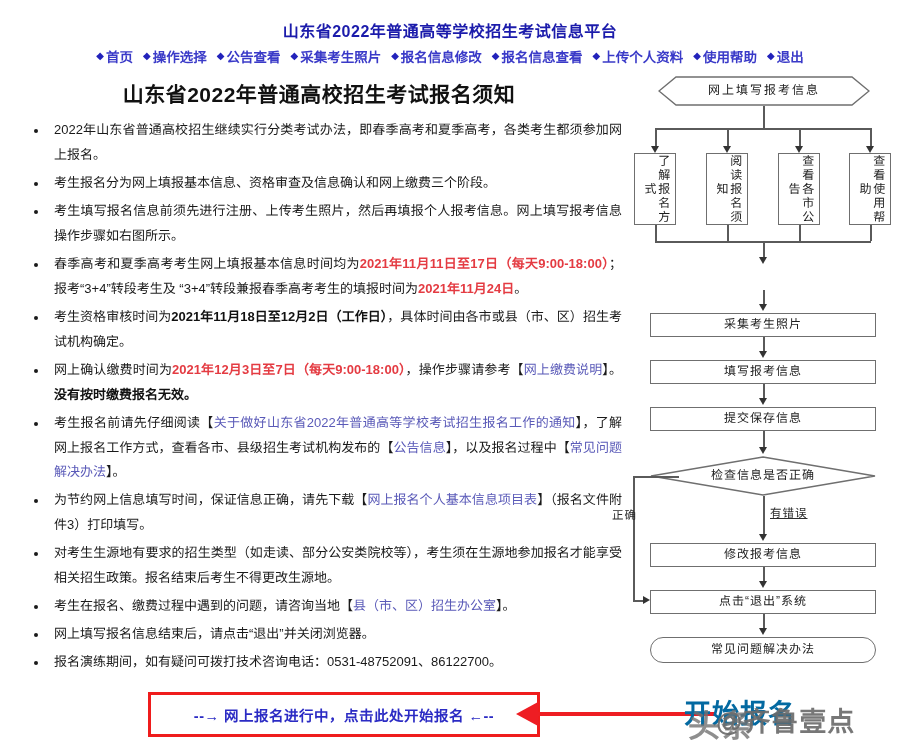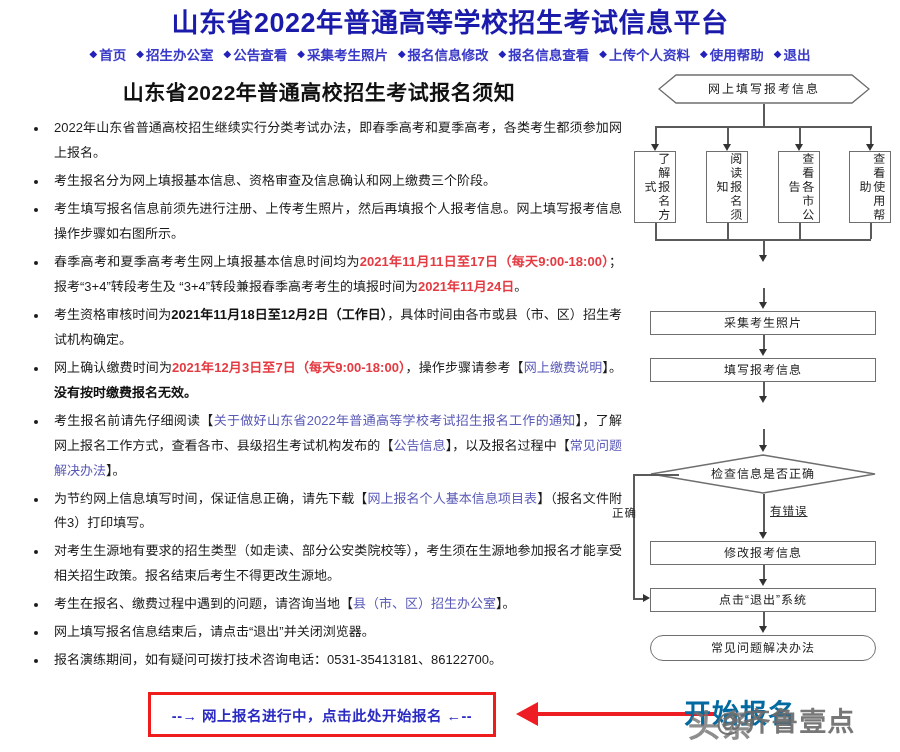--- a/index.html
+++ b/index.html
@@ -15,23 +15,23 @@
     position: relative;
     width: 900px; height: 752px;
     background: #fff;
   }
 
   
   .site-title {
     text-align: center;
     color: #1b1bab;
     font-weight: bold;
-    font-size: 27px;
+    font-size: 16px;
     letter-spacing: 0.5px;
-    padding-top: 9px;
+    padding-top: 23px;
     line-height: 1.1;
     white-space: nowrap;
   }
   .navbar {
     display: flex;
     justify-content: center;
     align-items: center;
     gap: 0px;
     margin-top: 10px;
     white-space: nowrap;
@@ -171,21 +171,21 @@
   
   .cta-row {
     position: absolute;
     left: 0; top: 690px;
     width: 900px;
     height: 62px;
   }
   .cta-box {
     position: absolute;
     left: 148px; top: 2px;
-    width: 348px; height: 45px;
+    width: 392px; height: 45px;
     border: 3px solid #ef1c1c;
     background: #fff;
     display: flex;
     align-items: center;
     justify-content: center;
     cursor: pointer;
   }
   .cta-text {
     color: #2b2bc4;
     font-weight: bold;
@@ -244,21 +244,21 @@
 
   <div class="site-title">山东省2022年普通高等学校招生考试信息平台</div>
 
   <div class="navbar" id="navbar">
       <span class="nav-item">
         <span class="nav-diamond">◆</span>
         <span>首页</span>
       </span>
       <span class="nav-item">
         <span class="nav-diamond">◆</span>
-        <span>招生办公室</span>
+        <span>操作选择</span>
       </span>
       <span class="nav-item">
         <span class="nav-diamond">◆</span>
         <span>公告查看</span>
       </span>
       <span class="nav-item">
         <span class="nav-diamond">◆</span>
         <span>采集考生照片</span>
       </span>
       <span class="nav-item">
@@ -292,21 +292,21 @@
           <li><span>考生报名分为网上填报基本信息、资格审查及信息确认和网上缴费三个阶段。</span></li>
           <li><span>考生填写报名信息前须先进行注册、上传考生照片，然后再填报个人报考信息。网上填写报考信息操作步骤如右图所示。</span></li>
           <li><span>春季高考和夏季高考考生网上填报基本信息时间均为</span><span class="t-red">2021年11月11日至17日（每天9:00-18:00）</span><span>；报考“3+4”转段考生及 “3+4”转段兼报春季高考考生的填报时间为</span><span class="t-red">2021年11月24日</span><span>。</span></li>
           <li><span>考生资格审核时间为</span><span class="t-bold">2021年11月18日至12月2日（工作日）</span><span>，具体时间由各市或县（市、区）招生考试机构确定。</span></li>
           <li><span>网上确认缴费时间为</span><span class="t-red">2021年12月3日至7日（每天9:00-18:00）</span><span>，操作步骤请参考【</span><span class="t-link">网上缴费说明</span><span>】。</span><span class="t-bold">没有按时缴费报名无效。</span></li>
           <li><span>考生报名前请先仔细阅读【</span><span class="t-link">关于做好山东省2022年普通高等学校考试招生报名工作的通知</span><span>】，了解网上报名工作方式，查看各市、县级招生考试机构发布的【</span><span class="t-link">公告信息</span><span>】，以及报名过程中【</span><span class="t-link">常见问题解决办法</span><span>】。</span></li>
           <li><span>为节约网上信息填写时间，保证信息正确，请先下载【</span><span class="t-link">网上报名个人基本信息项目表</span><span>】（报名文件附件3）打印填写。</span></li>
           <li><span>对考生生源地有要求的招生类型（如走读、部分公安类院校等），考生须在生源地参加报名才能享受相关招生政策。报名结束后考生不得更改生源地。</span></li>
           <li><span>考生在报名、缴费过程中遇到的问题，请咨询当地【</span><span class="t-link">县（市、区）招生办公室</span><span>】。</span></li>
           <li><span>网上填写报名信息结束后，请点击“退出”并关闭浏览器。</span></li>
-          <li><span>报名演练期间，如有疑问可拨打技术咨询电话：0531-35413181、86122700。</span></li>
+          <li><span>报名演练期间，如有疑问可拨打技术咨询电话：0531-48752091、86122700。</span></li>
         </ul>
     </div>
 
     <div class="right-col">
       <div class="flow">
 
         <div class="fnode hex" style="left:30px; top:0px; width:212px; height:30px;">
           <svg class="hexshape" viewBox="0 0 212 30" preserveAspectRatio="none">
             <polygon points="18,1 194,1 211,15 194,29 18,29 1,15" fill="#fff" stroke="#6f6f6f" stroke-width="1.4"></polygon>
           </svg>
@@ -355,20 +355,23 @@
         </div>
         <div class="fline v" style="left:135px; top:261px; height:16px;"></div>
         <div class="farrow" style="left:131px; top:275px;"></div>
 
         <div class="fnode" style="left:22px; top:284px; width:226px; height:24px;">
           <span>填写报考信息</span>
         </div>
         <div class="fline v" style="left:135px; top:308px; height:16px;"></div>
         <div class="farrow" style="left:131px; top:322px;"></div>
 
+        <div class="fnode" style="left:22px; top:331px; width:226px; height:24px;">
+          <span>提交保存信息</span>
+        </div>
         <div class="fline v" style="left:135px; top:355px; height:18px;"></div>
         <div class="farrow" style="left:131px; top:371px;"></div>
 
         <div class="fnode hex" style="left:22px; top:380px; width:226px; height:40px;">
           <svg class="hexshape" viewBox="0 0 226 40" preserveAspectRatio="none">
             <polygon points="113,1 225,20 113,39 1,20" fill="#fff" stroke="#6f6f6f" stroke-width="1.4"></polygon>
           </svg>
           <span style="position:relative; z-index:2; letter-spacing:1px;">检查信息是否正确</span>
         </div>
 

